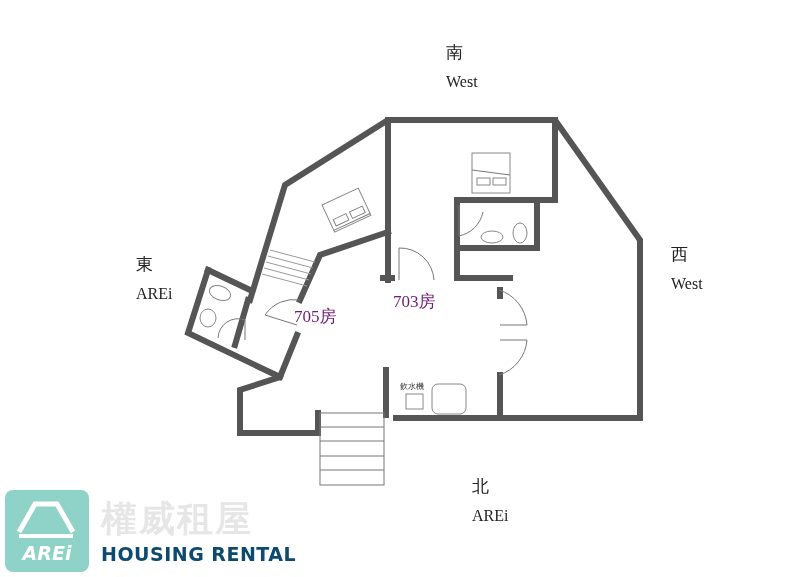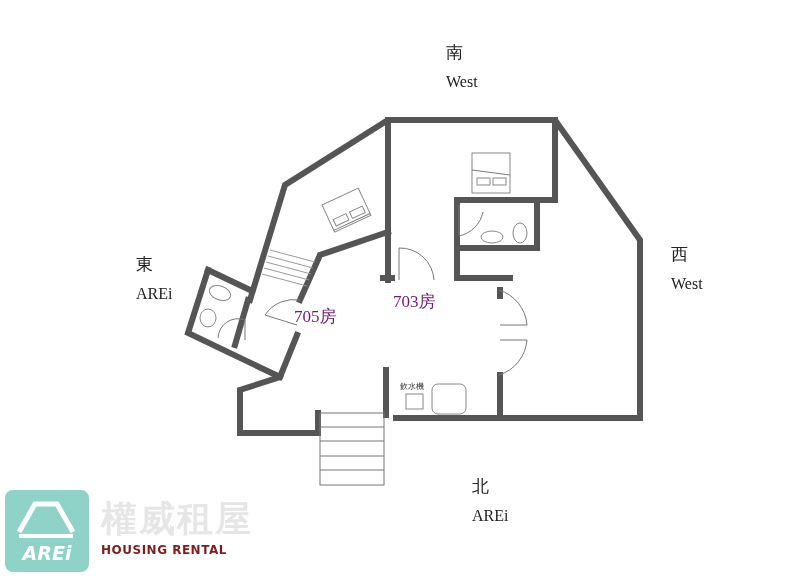--- a/index.html
+++ b/index.html
@@ -9,21 +9,21 @@
   .compass .en { font-family:"Liberation Serif", serif; font-size:16px; line-height:20px; display:block; margin-top:10px; }
   svg.plan { position:absolute; left:0; top:0; }
   .wall { stroke:#555; stroke-width:6; fill:none; stroke-linejoin:miter; stroke-linecap:square; }
   .thin { stroke:#777; stroke-width:1; fill:none; }
   .fix { stroke:#888; stroke-width:1; fill:#fff; }
   .room-label { position:absolute; font-family:Liberation Serif, serif; font-size:17px; color:#701a75; }
   .tiny { position:absolute; font-family:"DejaVu Sans", sans-serif; font-size:8px; color:#333; }
   .logo { position:absolute; left:5px; top:490px; width:84px; height:82px; border-radius:8px; background:var(--brand); }
   .logo-text { position:absolute; left:0; right:0; bottom:8px; text-align:center; color:#fff; font-family:"DejaVu Sans", sans-serif; font-weight:bold; font-style:italic; font-size:19px; }
   .brand-zh { position:absolute; left:101px; top:495px; font-family:"DejaVu Sans", sans-serif; font-size:36px; color:#e6e6e6; letter-spacing:2px; font-weight:bold; }
-  .brand-en { position:absolute; left:101px; top:543px; font-family:"DejaVu Sans", sans-serif; font-size:12px; color:#7f1d1d; font-weight:bold; letter-spacing:0.5px; }
+  .brand-en { position:absolute; left:101px; top:543px; font-family:"DejaVu Sans", sans-serif; font-size:19px; color:#0c4a6e; font-weight:bold; letter-spacing:0.5px; }
 </style>
 </head>
 <body>
 
 <svg class="plan" width="800" height="577" viewBox="0 0 800 577">
 
   <g>
 
     <polyline class="wall" points="250,300 285,185 388,120 555,120 640,240 640,418 500,418"></polyline>
     <polyline class="wall" points="388,120 388,280"></polyline>

